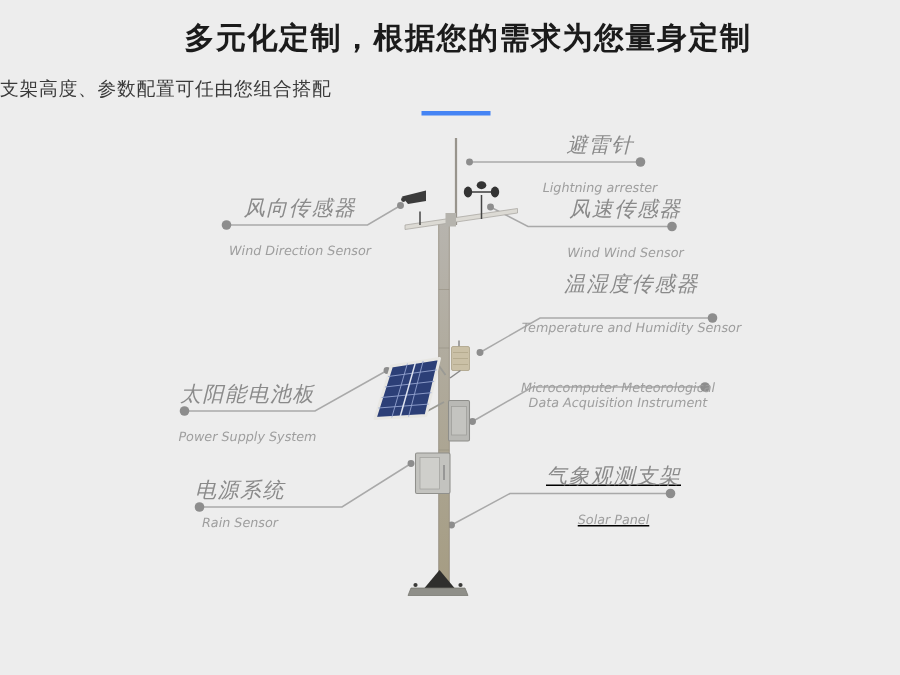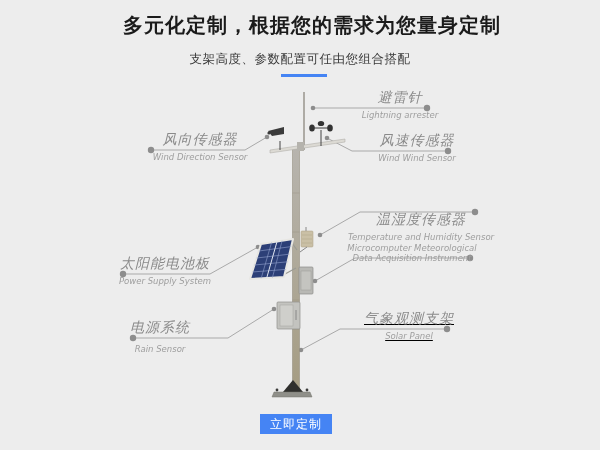--- a/index.html
+++ b/index.html
@@ -15,41 +15,41 @@
   .page{
     position:relative;width:600px;height:450px;overflow:hidden;
     background:var(--background,#ededed);
   }
   .title{
     position:absolute;top:12px;left:12px;width:600px;text-align:center;
     font-size:20px;font-weight:700;color:var(--title_text,#1b1b1b);
     letter-spacing:1px;
   }
   .subtitle{
-    position:absolute;top:51px;left:0;width:600px;text-align:center;
+    position:absolute;top:51px;left:0;width:600px;
     font-size:12.5px;color:#3a3a3a;letter-spacing:0.5px;
   }
   .divider{
     position:absolute;top:74px;left:281px;width:46px;height:3px;
     background:var(--accent,#4584f4);
   }
   .stage{position:absolute;top:0;left:0;width:600px;height:450px;}
   .callout{position:absolute;text-align:center;}
   .callout .zh{
     display:block;font-size:14px;line-height:17px;font-style:italic;
     color:var(--label_text,#8a8a8a);letter-spacing:1px;white-space:nowrap;
   }
   .callout .en{
-    display:block;margin-top:5px;font-size:8.5px;line-height:9.5px;
+    display:block;margin-top:16px;font-size:8.5px;line-height:9.5px;
     font-style:italic;color:var(--label_text_en,#9e9e9e);
   }
   .c-wd{left:120px;top:131px;width:160px;}
   .c-lightning{left:330px;top:89px;width:140px;text-align:center;}
   .c-ws{left:337px;top:132px;width:160px;}
-  .c-th{left:331px;top:211px;width:180px;}
+  .c-th{left:331px;top:182px;width:180px;}
   .c-logger{left:332px;top:239px;width:160px;}
   .c-logger .en{max-width:132px;margin-left:auto;margin-right:auto;}
   .c-solar{left:85px;top:255px;width:160px;}
   .c-power{left:80px;top:319px;width:160px;}
   .c-power .en{margin-top:9px;}
   .c-mount{left:329px;top:310px;width:160px;text-decoration:underline;}
   .cta{
     position:absolute;left:260px;top:414px;width:72px;height:20px;
     background:var(--accent,#4584f4);color:#ffffff;border:none;
     font-size:12px;line-height:20px;text-align:center;cursor:pointer;
@@ -201,14 +201,13 @@
   </div>
   <div class="callout c-solar">
     <span class="zh">太阳能电池板</span>
     <span class="en">Power Supply System</span>
   </div>
   <div class="callout c-mount">
     <span class="zh">气象观测支架</span>
     <span class="en">Solar Panel</span>
   </div>
 
-  <button class="cta">立即定制</button>
 </div>
 
 </body></html>

